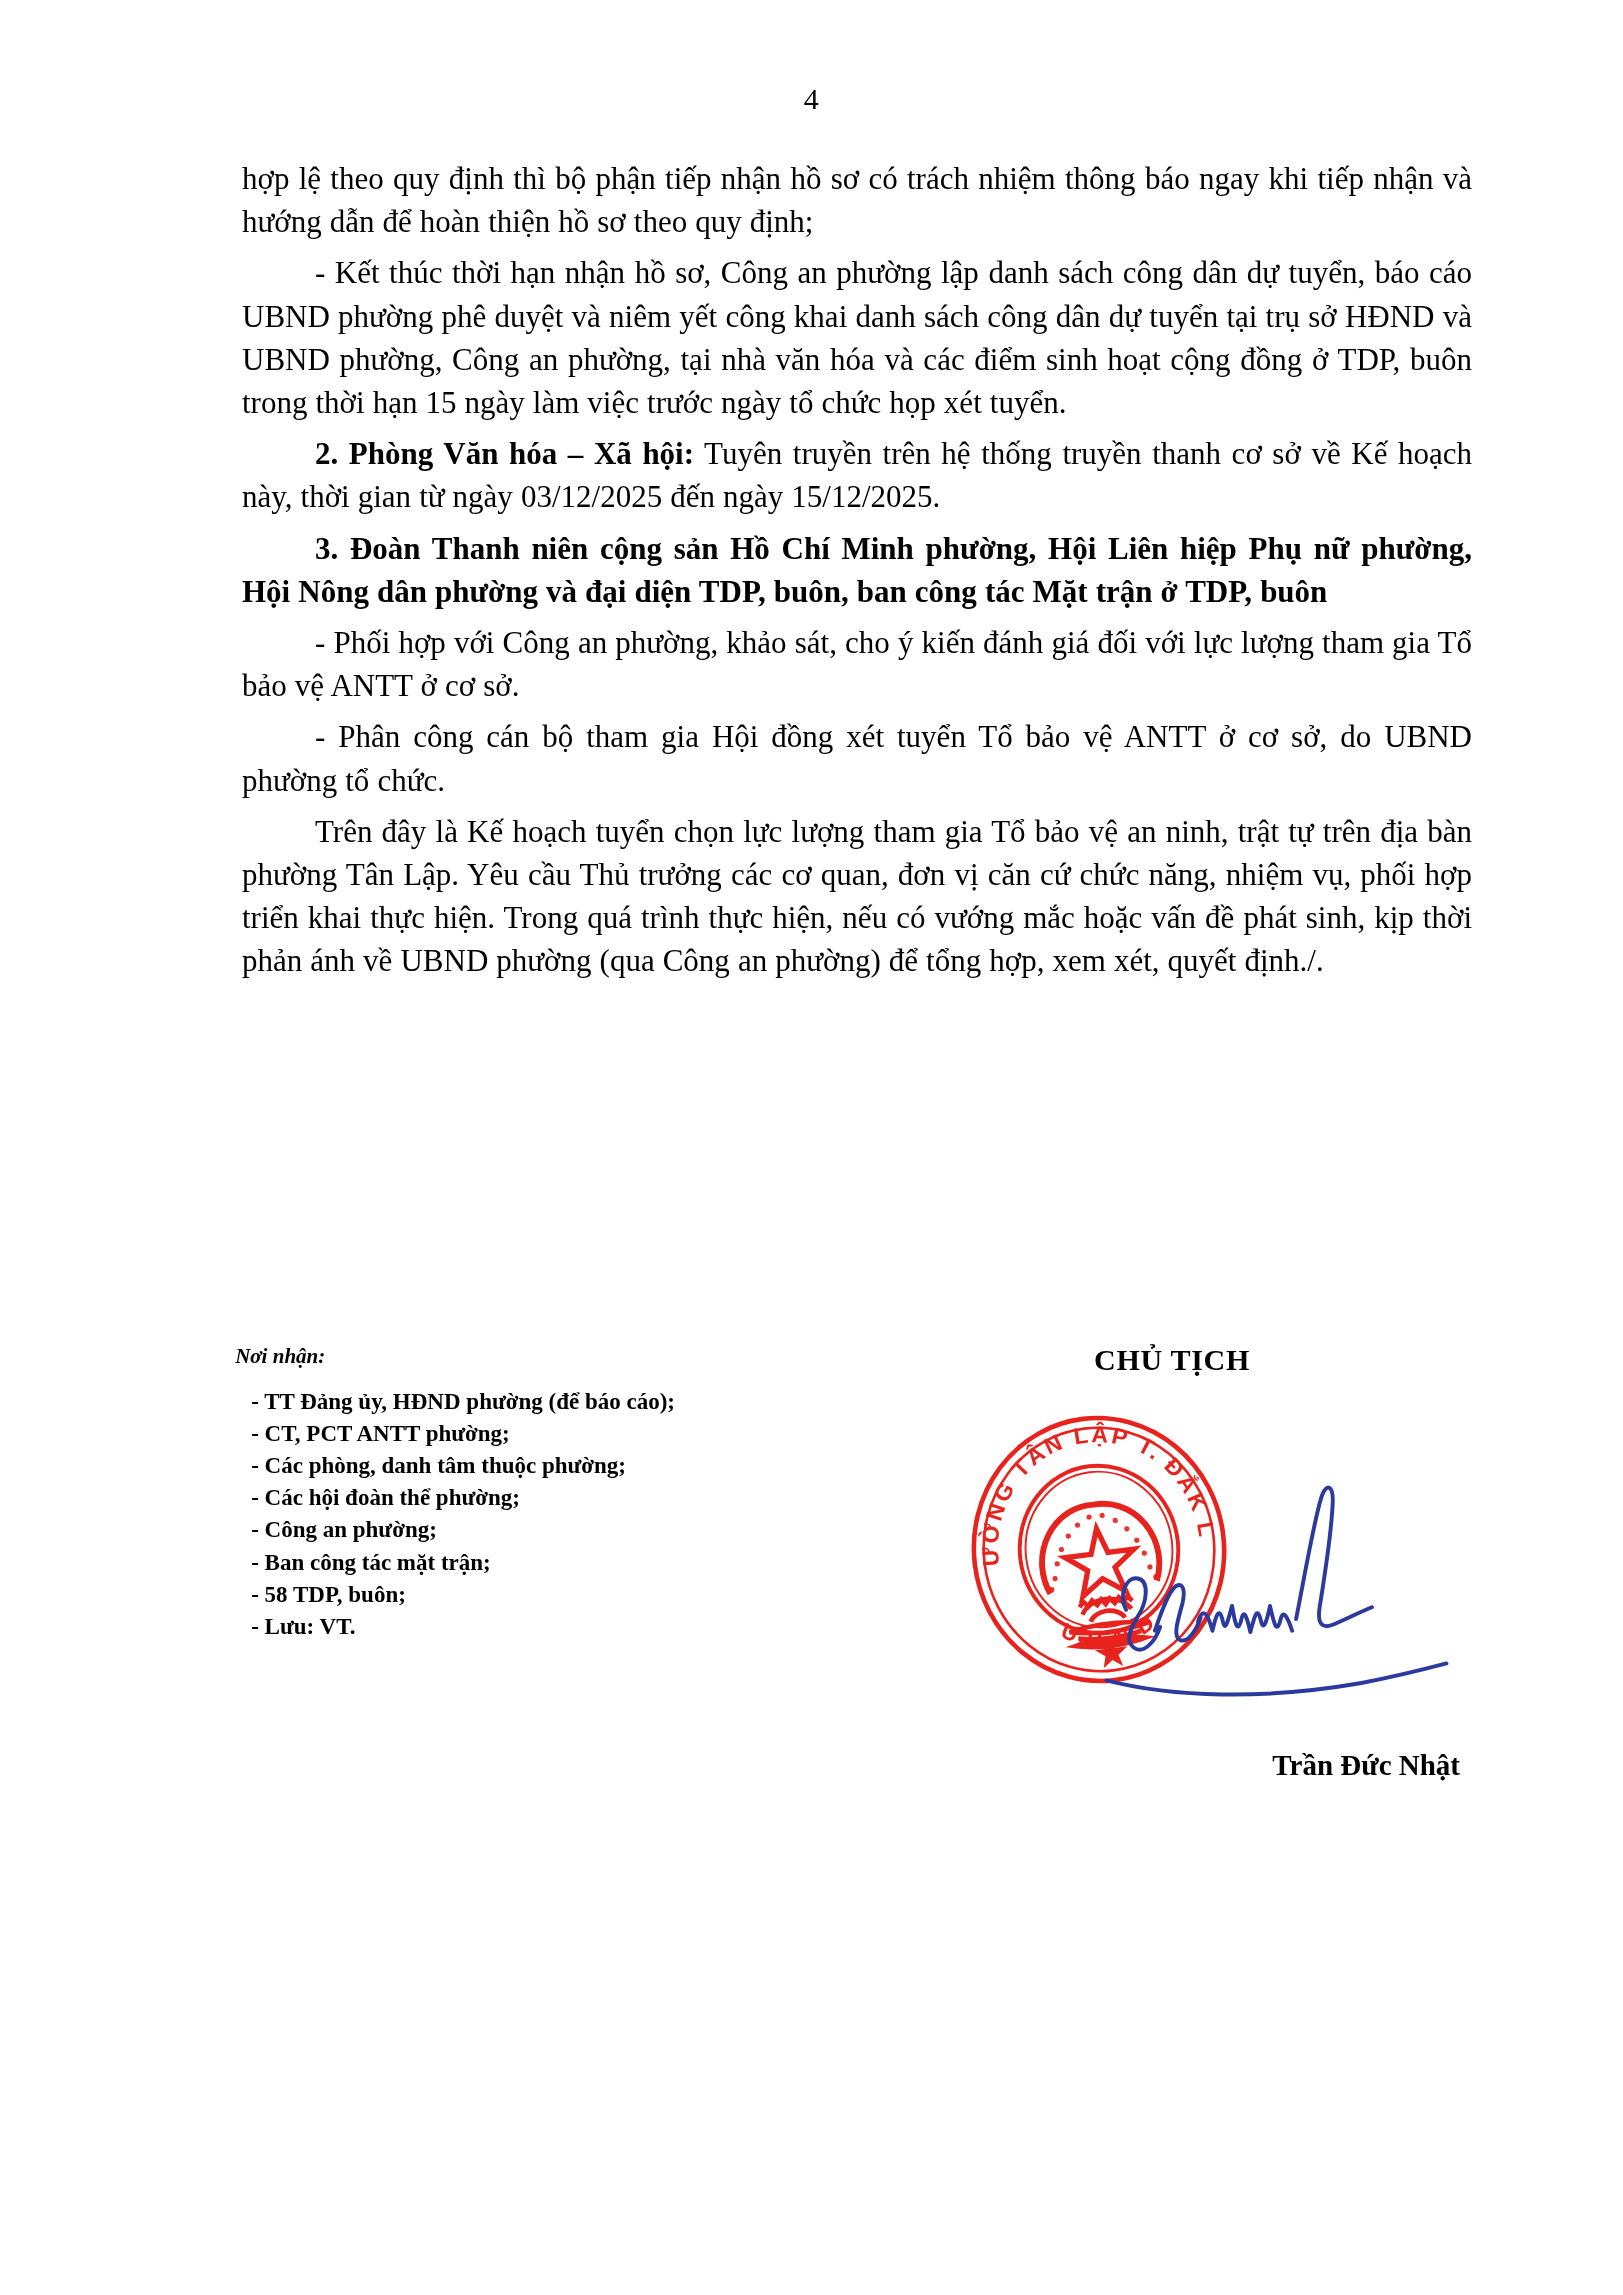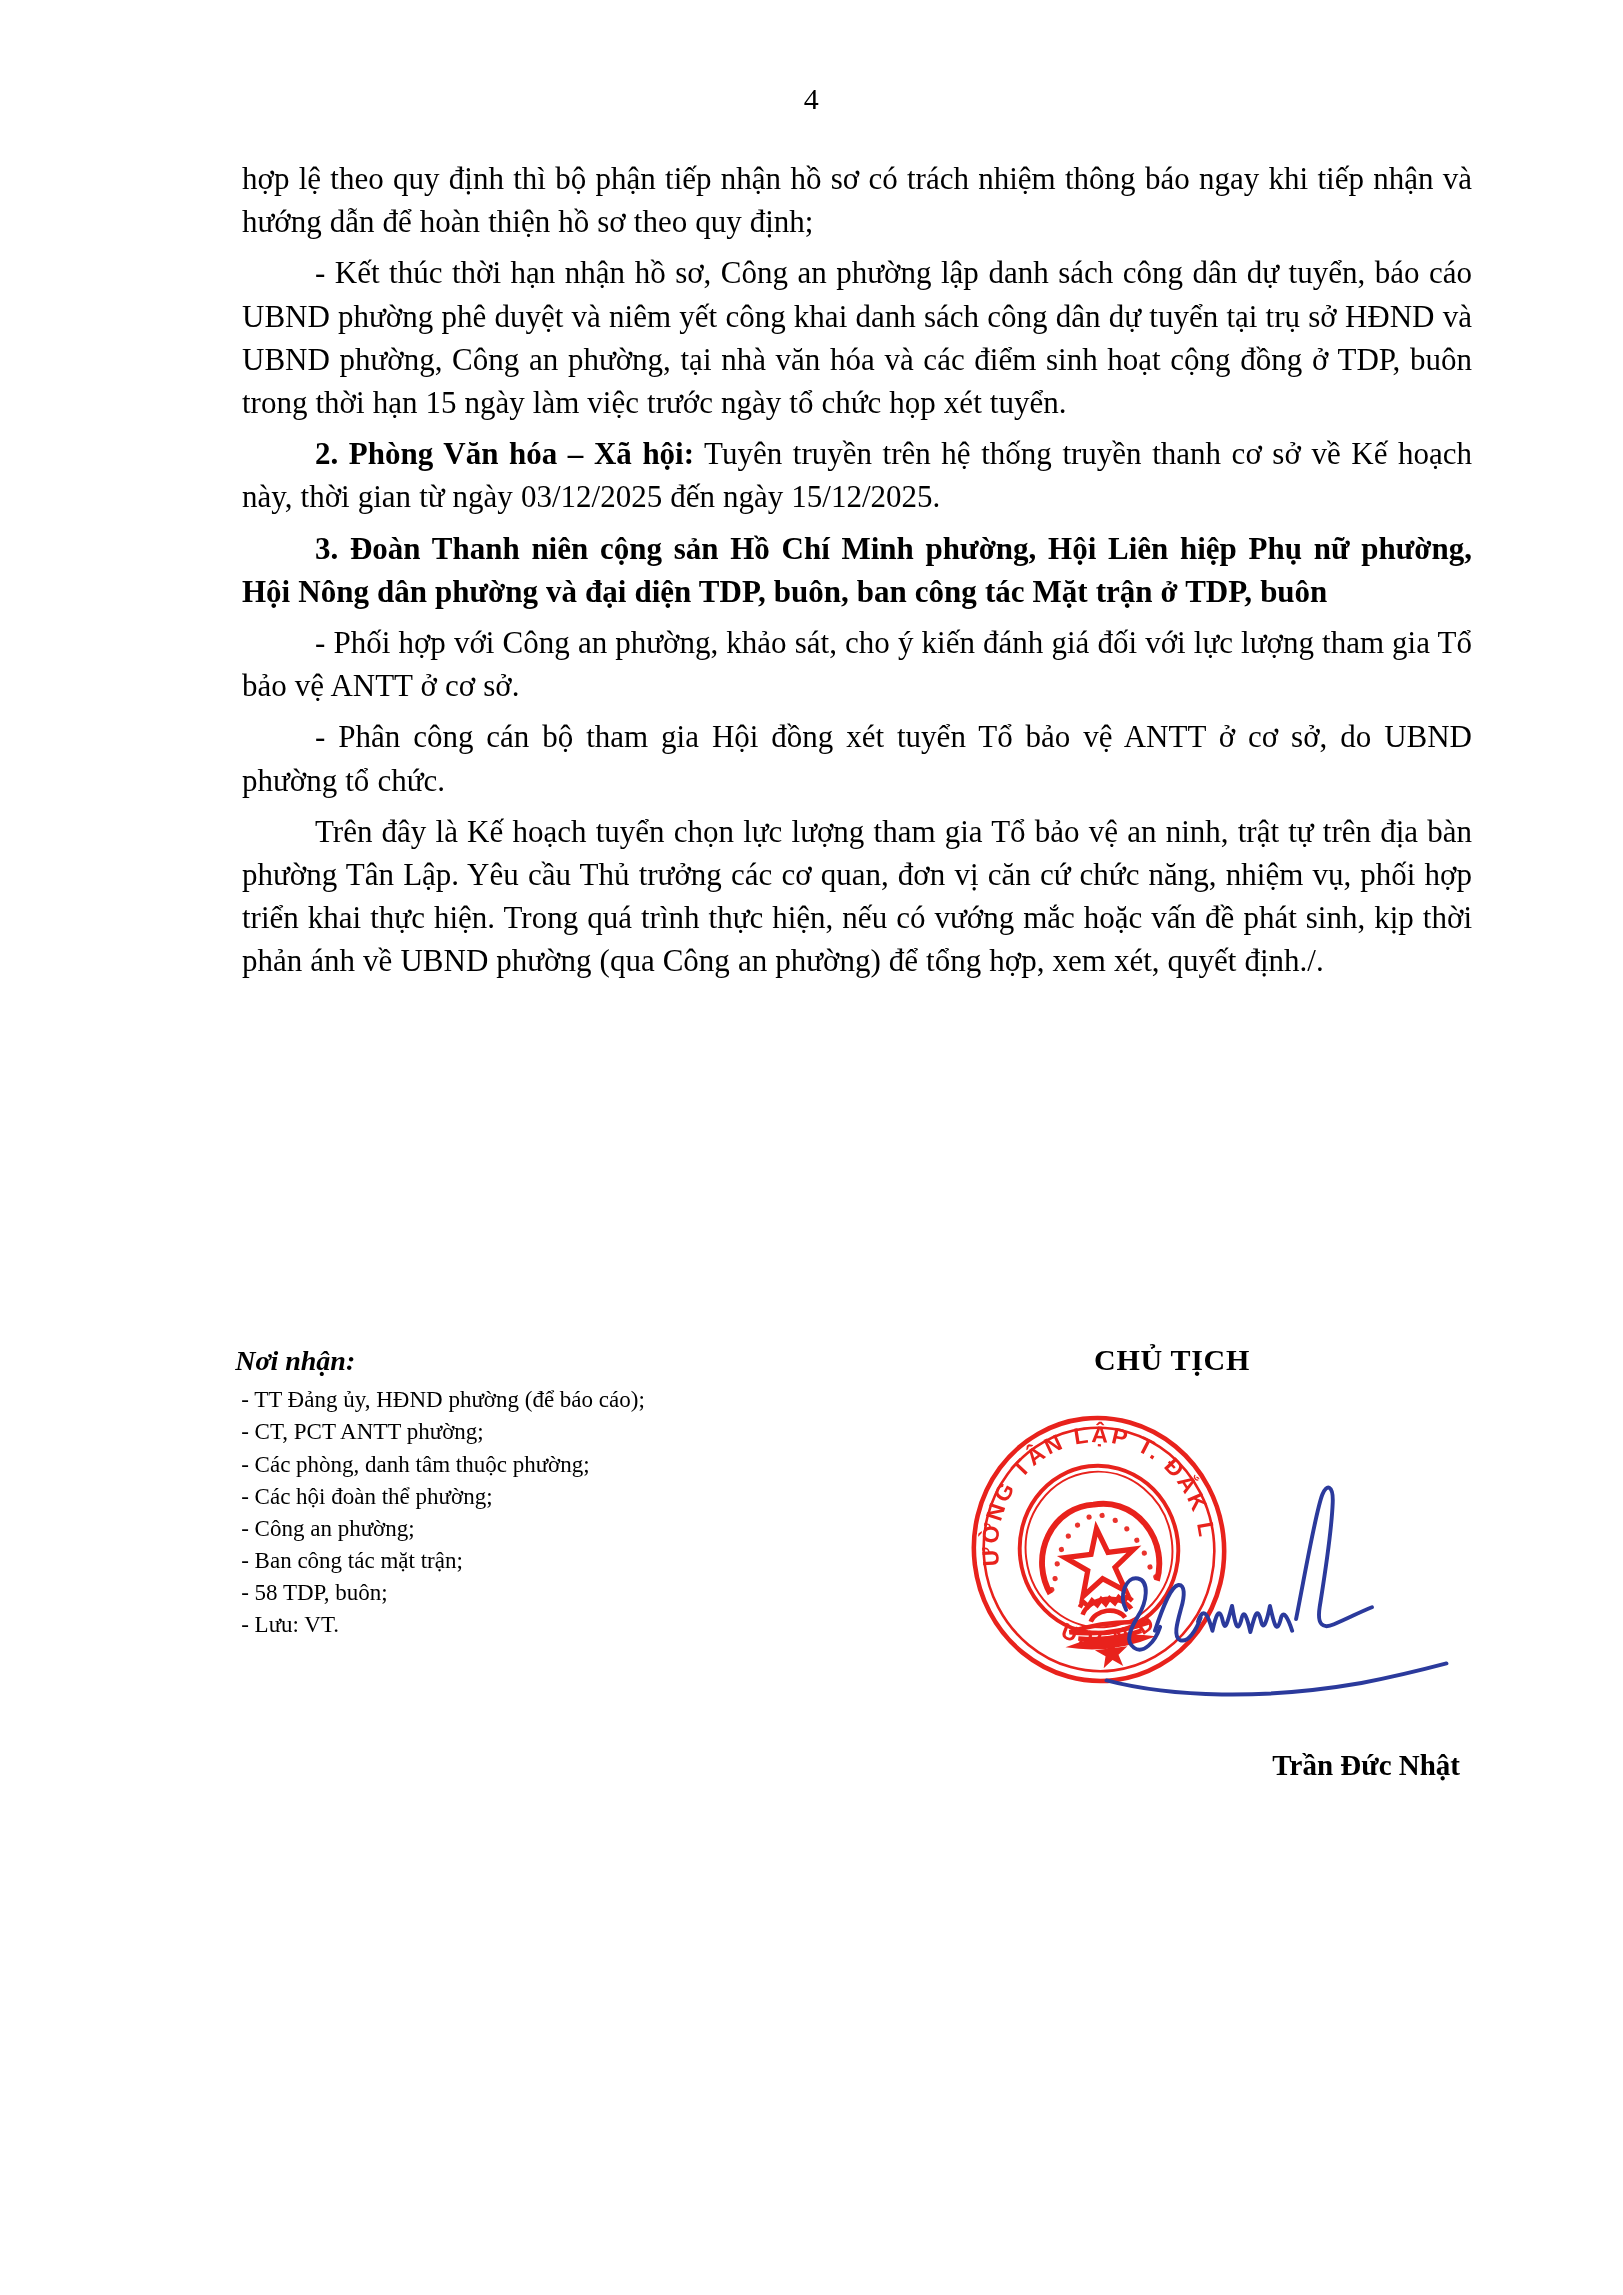--- a/index.html
+++ b/index.html
@@ -68,28 +68,29 @@
 
   .recipients {
     position: absolute;
     left: 5.2px;
     top: 0;
     width: 543px;
   }
   .recipients-title {
     font-style: italic;
     font-weight: bold;
-    font-size: 28px;
+    font-size: 21px;
     line-height: 1.22;
     margin: 0 0 1.3px 0;
   }
   .recipients ul {
     list-style: none;
-    margin: 6px;
+    margin: 16px;
     padding: 0;
+    font-weight: bold;
   }
   .recipients li {
     font-size: 23px;
     line-height: 1.40;
     white-space: nowrap;
   }
 
   .signature {
     position: absolute;
     left: 654px;

